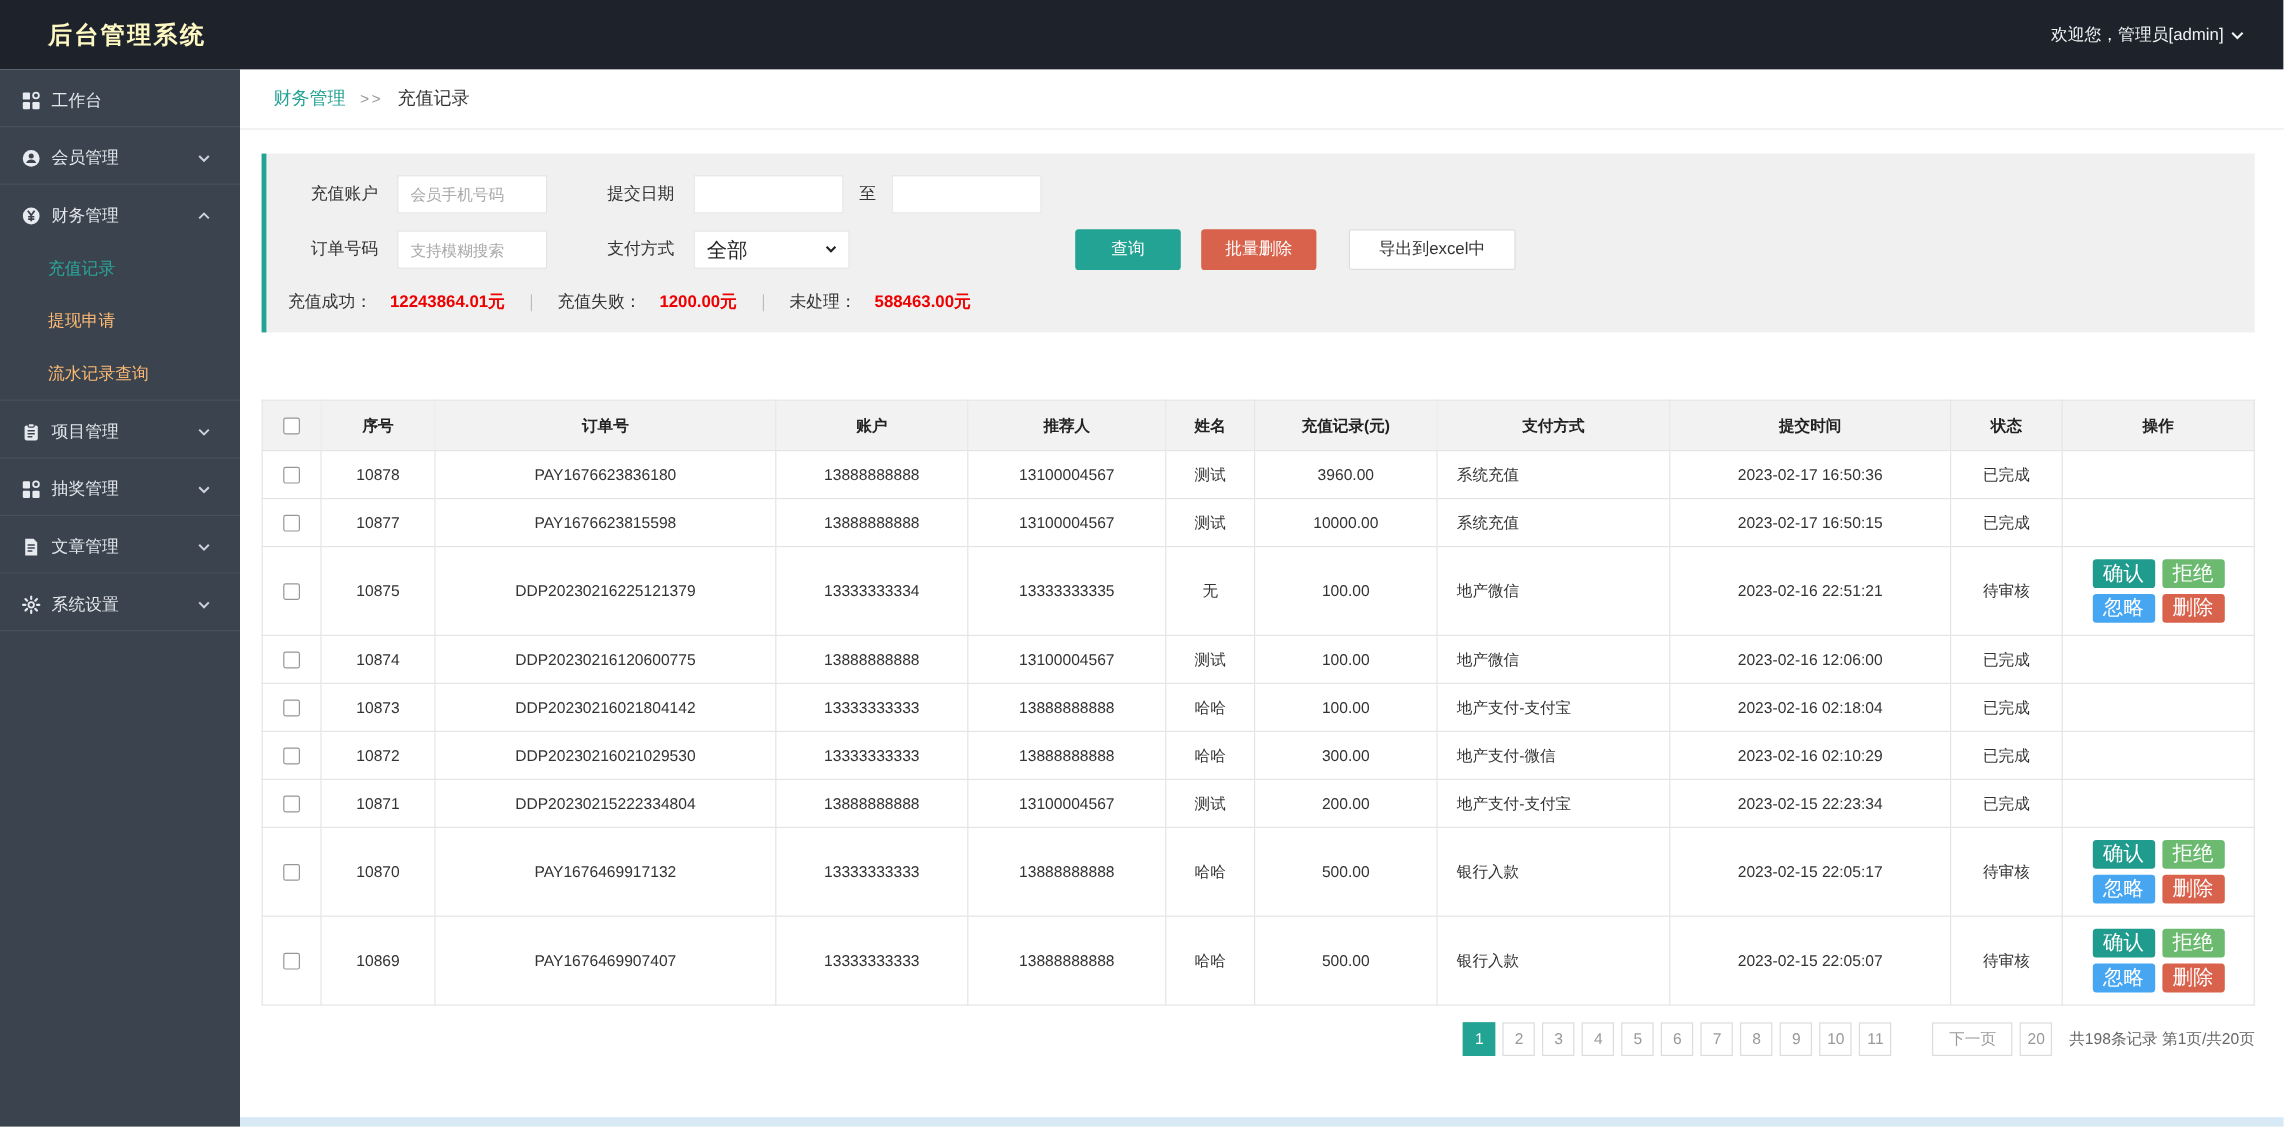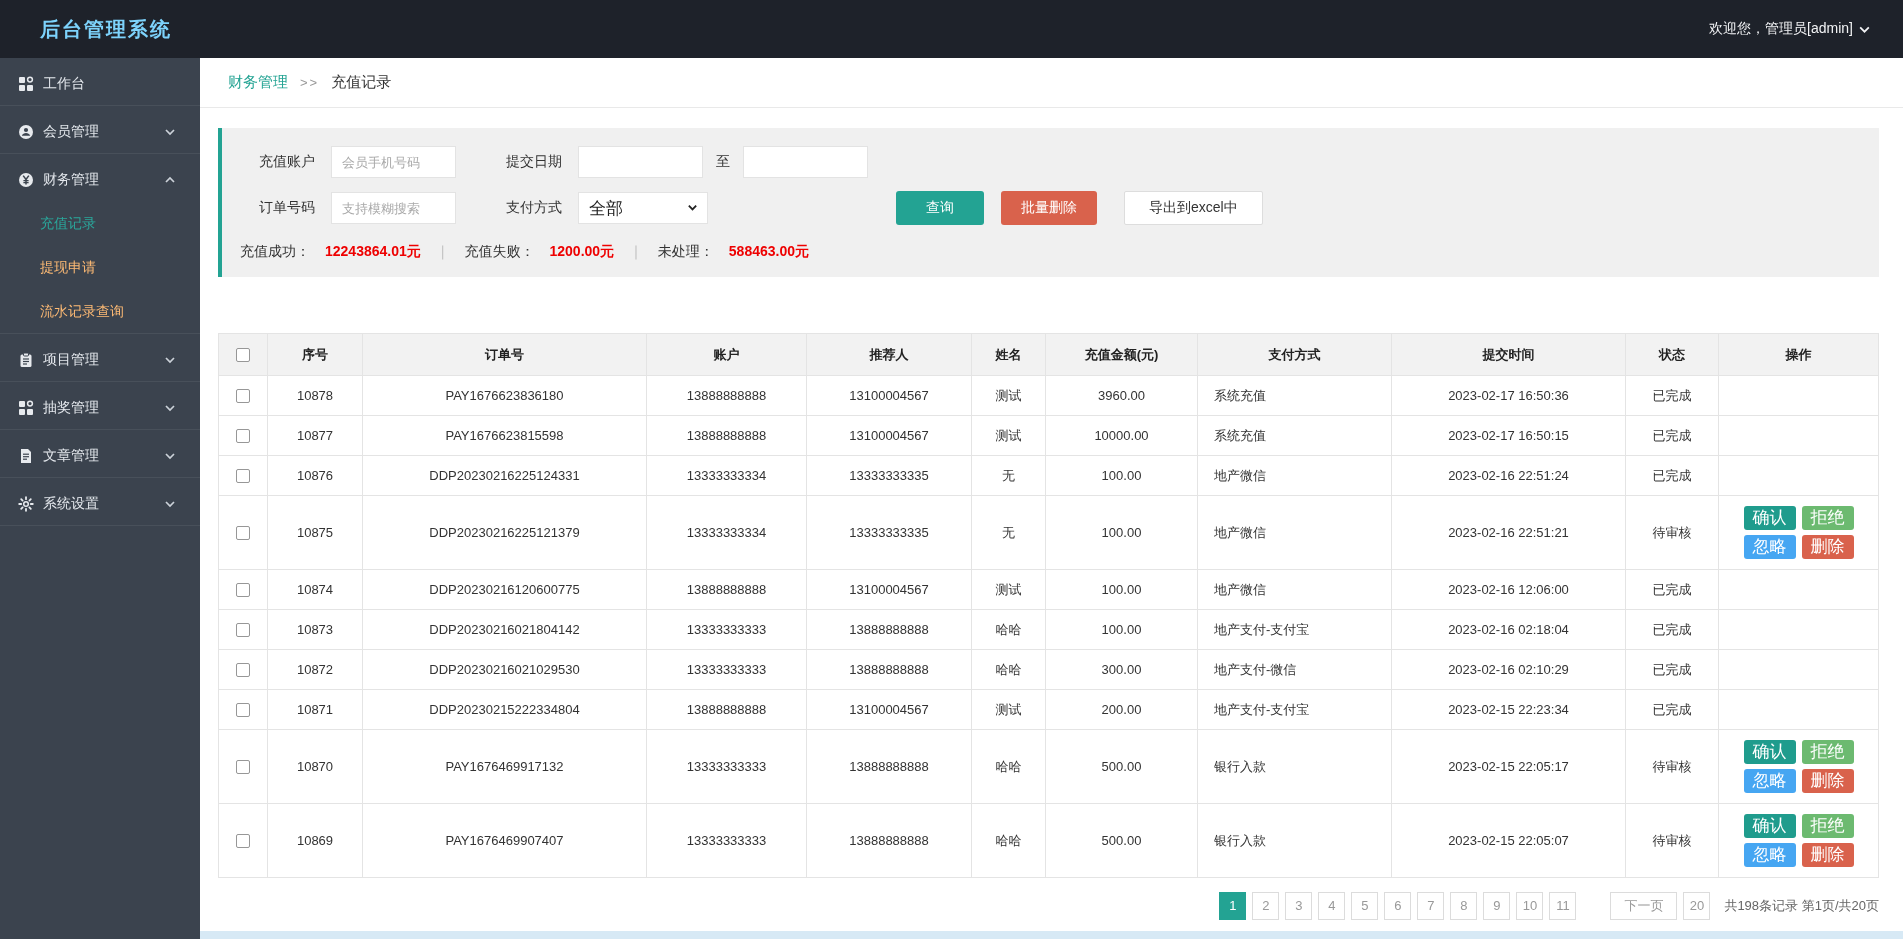--- a/index.html
+++ b/index.html
@@ -1,21 +1,21 @@
 <!DOCTYPE html>
 <html><head>
 <meta charset="utf-8">
 <style>
   * { margin:0; padding:0; box-sizing:border-box; }
   html,body { width:1903px; height:939px; overflow:hidden; }
   body { font-family:"Liberation Sans","DejaVu Sans",sans-serif; background:#fff; color:#333; }
 
   
   .topbar { height:58px; background:#1e222a; display:flex; align-items:center; justify-content:space-between; padding:0 32px 0 40px; }
-  .logo { color:#7dd3fc; font-size:20px; font-weight:bold; letter-spacing:2px; }
+  .logo { color:#fef9c3; font-size:20px; font-weight:bold; letter-spacing:2px; }
   .welcome { color:#f2f3f5; font-size:14px; display:flex; align-items:center; gap:5px; cursor:pointer; }
   .welcome svg { display:block; }
 
   
   .layout { display:flex; height:881px; }
   .sidebar { width:200px; flex-shrink:0; background:#3b434e; }
   .side-block { border-bottom:1px solid rgba(255,255,255,0.07); }
   .side-item { height:47px; display:flex; align-items:center; padding:4px 24px 0 18px; cursor:pointer; }
   .side-icon { width:16px; height:16px; margin-right:9px; color:#e7eaee; display:inline-flex; }
   .side-icon svg { display:block; }
@@ -292,21 +292,21 @@
             <col style="width:160px">
         </colgroup>
         <thead>
           <tr id="table-head-row">
             <th class="c-check"><span class="checkbox"></span></th>
           <th>序号</th>
               <th>订单号</th>
               <th>账户</th>
               <th>推荐人</th>
               <th>姓名</th>
-              <th>充值金额(元)</th>
+              <th>充值记录(元)</th>
               <th class="c-method-h">支付方式</th>
               <th>提交时间</th>
               <th>状态</th>
               <th>操作</th>
             </tr>
         </thead>
         <tbody id="table-body">
             <tr>
               <td class="c-check"><span class="checkbox"></span></td>
               <td>10878</td>
@@ -323,33 +323,20 @@
             <tr>
               <td class="c-check"><span class="checkbox"></span></td>
               <td>10877</td>
               <td>PAY1676623815598</td>
               <td>13888888888</td>
               <td>13100004567</td>
               <td>测试</td>
               <td>10000.00</td>
               <td class="c-method">系统充值</td>
               <td>2023-02-17 16:50:15</td>
-              <td>已完成</td>
-              <td class="c-actions"></td>
-            </tr>
-            <tr>
-              <td class="c-check"><span class="checkbox"></span></td>
-              <td>10876</td>
-              <td>DDP20230216225124331</td>
-              <td>13333333334</td>
-              <td>13333333335</td>
-              <td>无</td>
-              <td>100.00</td>
-              <td class="c-method">地产微信</td>
-              <td>2023-02-16 22:51:24</td>
               <td>已完成</td>
               <td class="c-actions"></td>
             </tr>
             <tr class="pending">
               <td class="c-check"><span class="checkbox"></span></td>
               <td>10875</td>
               <td>DDP20230216225121379</td>
               <td>13333333334</td>
               <td>13333333335</td>
               <td>无</td>

